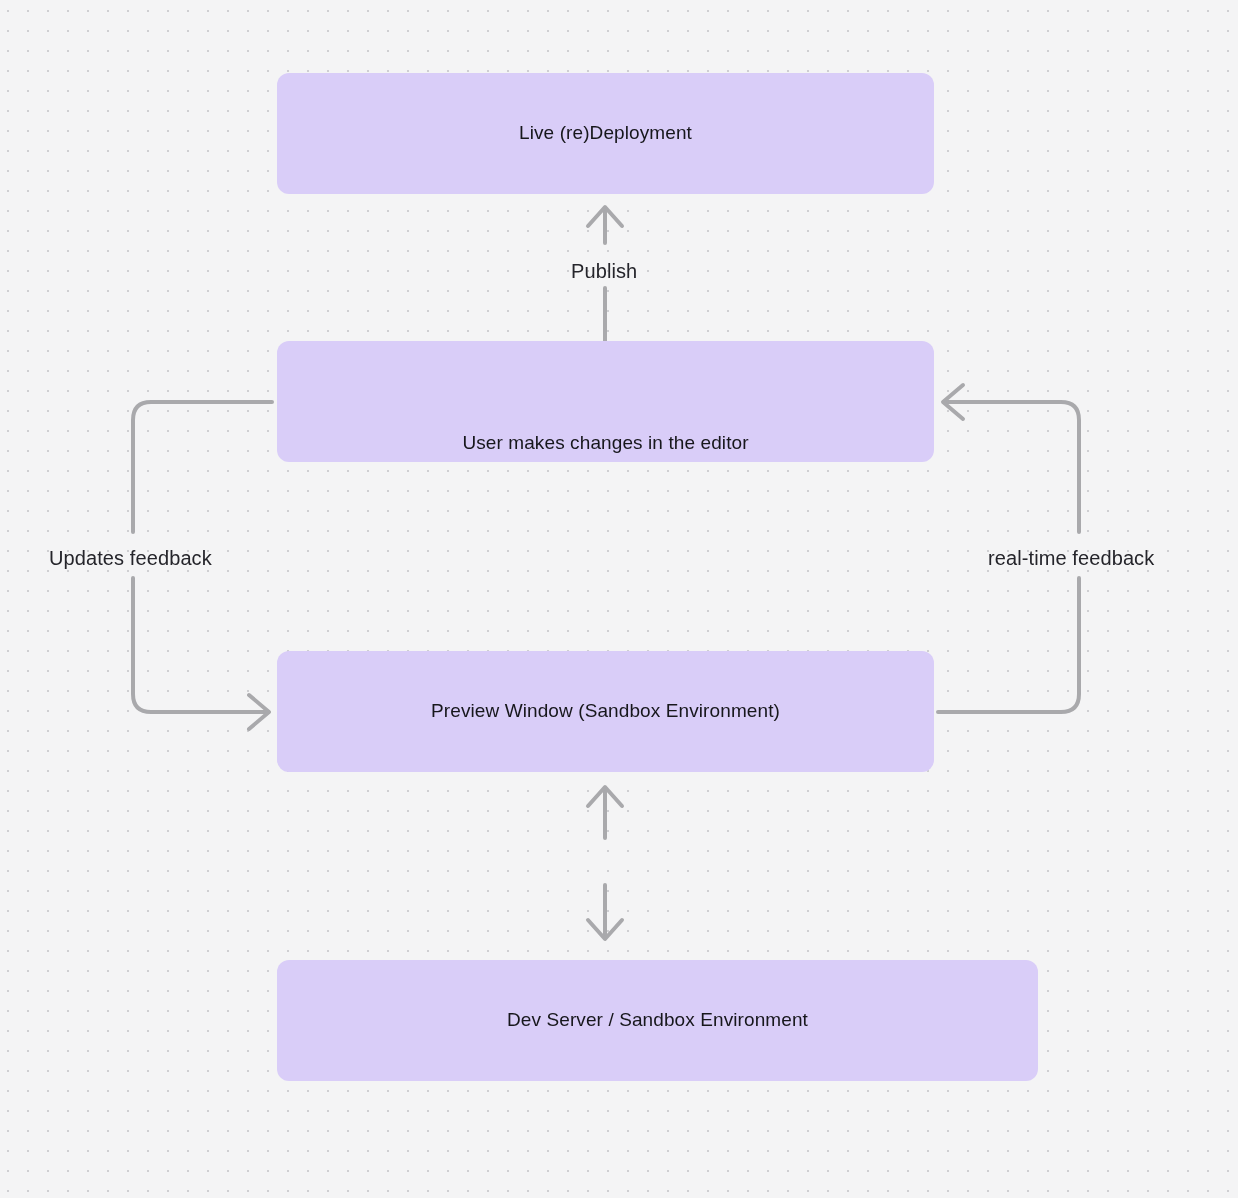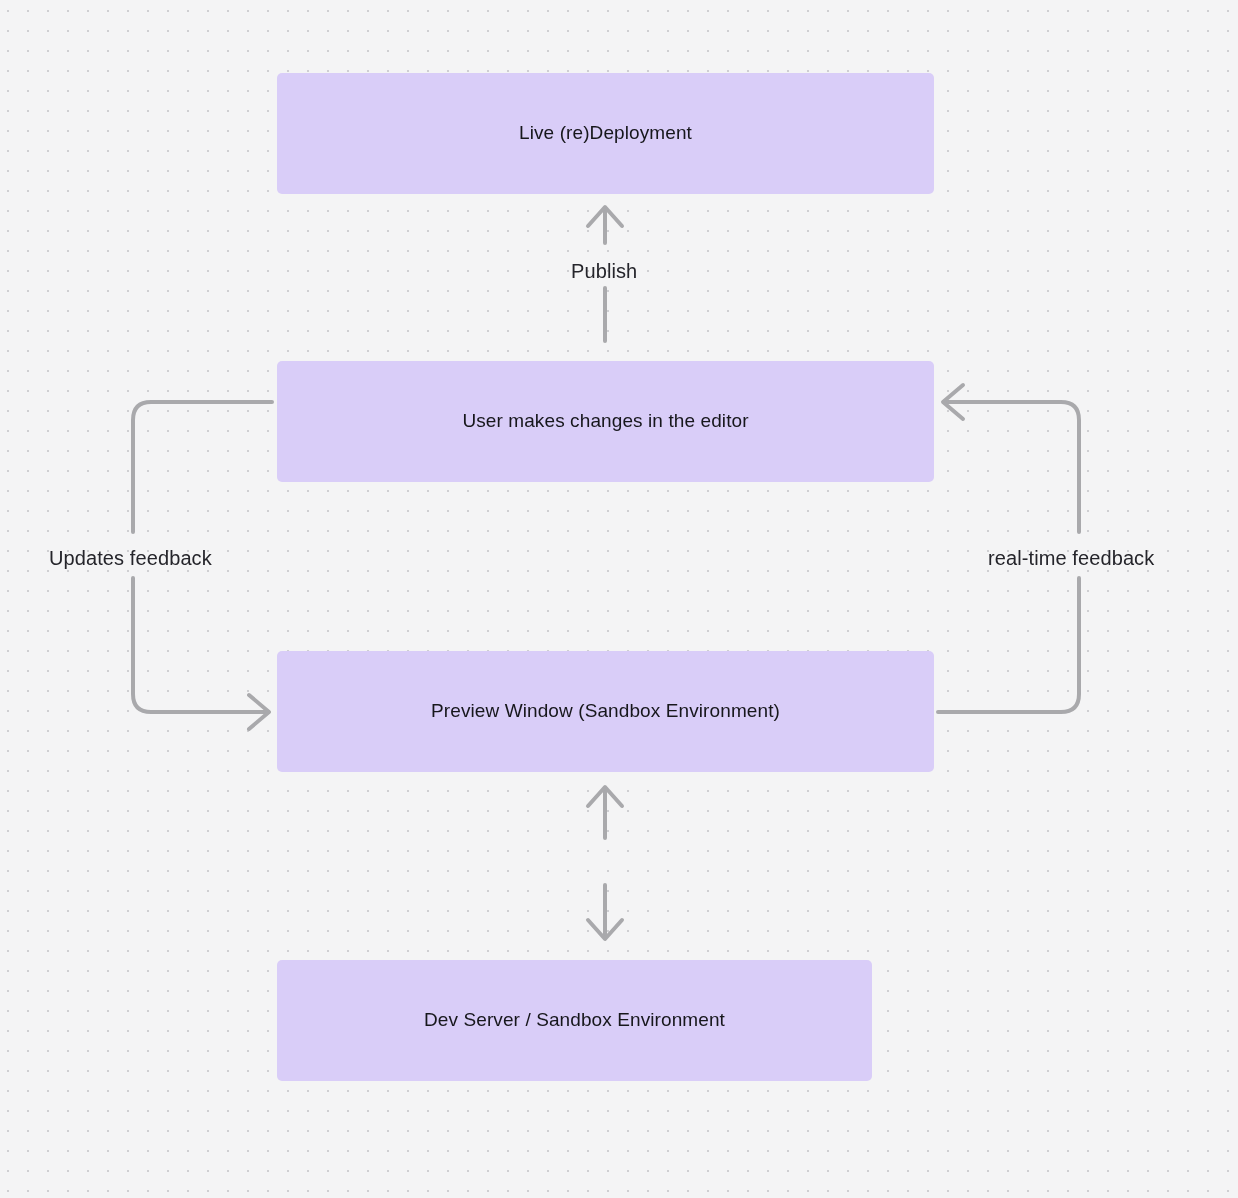--- a/index.html
+++ b/index.html
@@ -48,36 +48,36 @@
     stroke-width: 4;
     stroke-linecap: round;
     stroke-linejoin: round;
   }
 
   
   .node {
     position: absolute;
     box-sizing: border-box;
     background-color: #d9cdf8;
-    border-radius: 5px;
+    border-radius: 12px;
     display: flex;
     align-items: center;
     justify-content: center;
     color: #17171c;
     font-size: 19px;
     letter-spacing: 0.1px;
     line-height: 1.3;
     text-align: center;
     padding: 6px 14px;
   }
 
   #node-live      { left: 277px; top: 73px;  width: 657px; height: 121px; }
-  #node-user      { left: 277px; top: 361px; width: 657px; height: 121px; }
+  #node-user      { left: 277px; top: 341px; width: 657px; height: 121px; align-items: flex-end; }
   #node-preview   { left: 277px; top: 651px; width: 657px; height: 121px; text-align: right; }
-  #node-dev       { left: 277px; top: 960px; width: 595px; height: 121px; }
+  #node-dev       { left: 277px; top: 960px; width: 761px; height: 121px; }
 
   
   .edge-label {
     position: absolute;
     color: #25252b;
     font-size: 20px;
     letter-spacing: 0.1px;
     white-space: nowrap;
     line-height: 1;
   }

